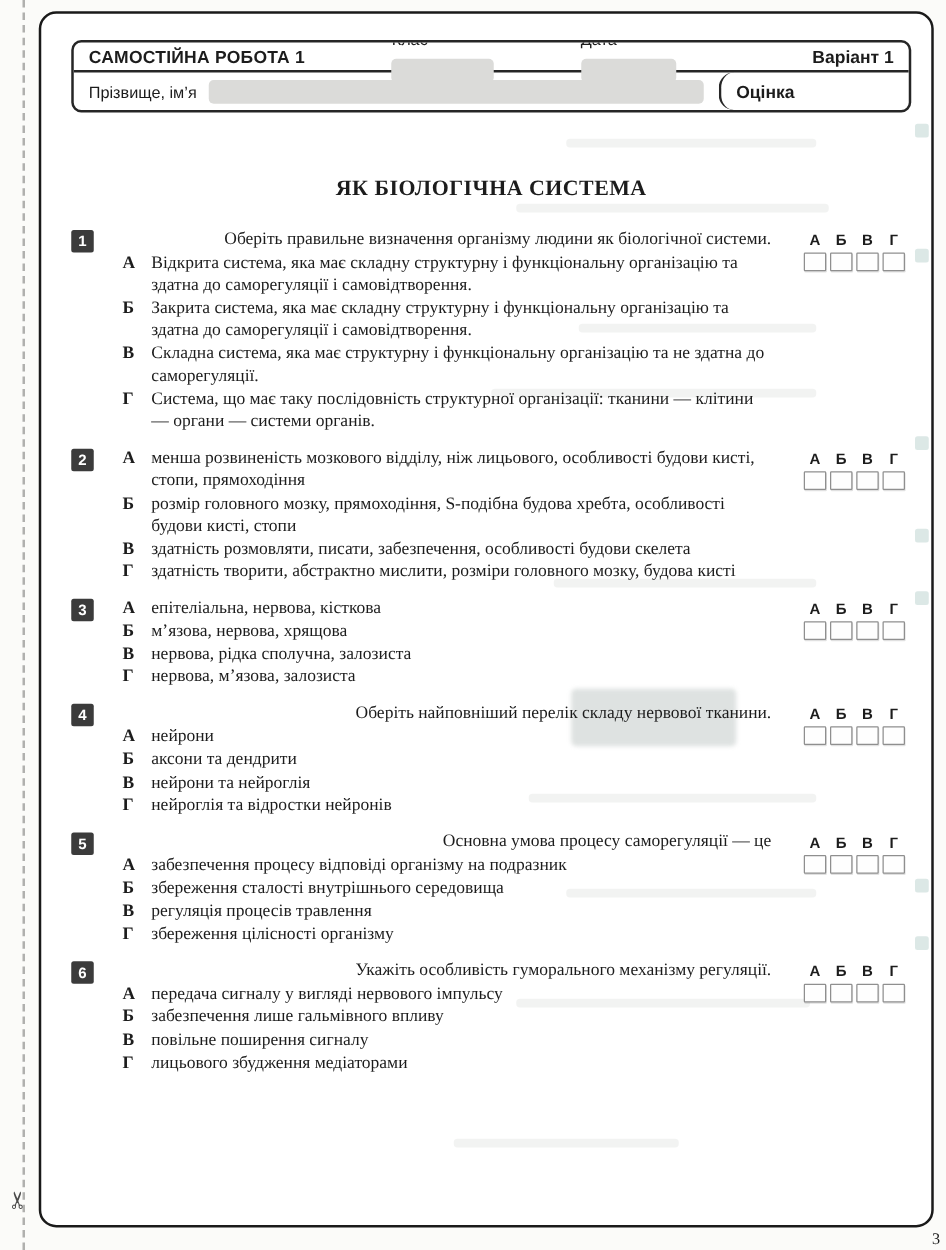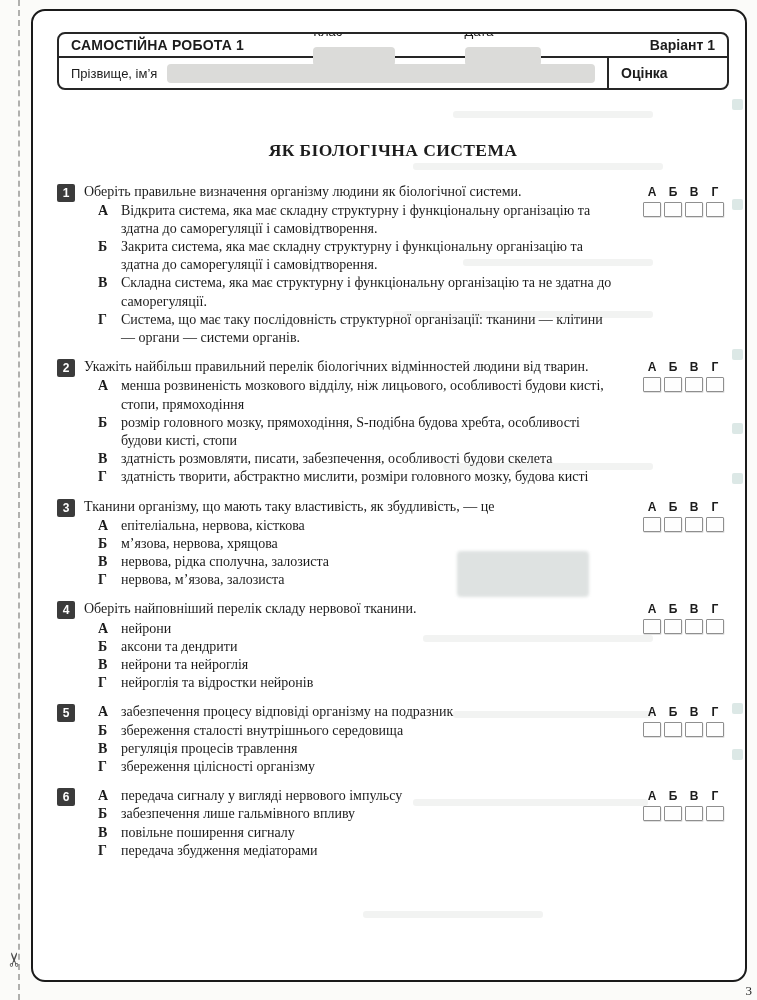--- a/index.html
+++ b/index.html
@@ -50,44 +50,44 @@
   .blank {
     display:inline-block; background:#dbdbd9; border-radius:4px; height:19px;
   }
   .blank-class { width:82px; }
   .blank-date  { width:76px; }
   .hb-variant { margin-left:auto; font-weight:bold; font-size:14px;padding-left:40px; }
   .hb-row2 { display:flex; align-items:stretch; height:30px; }
   .hb-name-label { font-size:13px; align-self:center; padding-left:12px; white-space:nowrap; }
   .blank-name { flex:1; margin:0 12px 0 10px; align-self:center; }
   .hb-grade {
-    width:120px; border-left:2px solid #262626;
+    width:152px; border-left:2px solid #262626;
     display:flex; align-items:center; padding-left:12px;
-    font-weight:bold; font-size:14px;
+    font-weight:bold; font-size:14px;border-radius:12px;
   }
   
   .doc-title {
     text-align:center;
     font-weight:bold; font-size:17.5px; line-height:1.33;
     letter-spacing:0.4px;
     margin:26px 0 20px;
     position:relative; z-index:2;
   }
   
   #questions { position:relative; z-index:2; }
   .question { display:flex; margin-bottom:11px; }
   .q-num {
     flex:0 0 18px; width:18px; height:18px;
     background:#3b3b3b; color:#fff;
     font:bold 12px/18px "Liberation Sans", sans-serif;
     text-align:center; border-radius:2px;
     margin:1px 9px 0 0;
   }
   .q-main { flex:1; font-size:14px; line-height:1.3; padding-right:26px; }
-  .q-text { margin-bottom:1px; }
+  .q-text { margin-bottom:1px;text-align:right; }
   .q-options .option { display:flex; padding-left:14px; }
   .opt-letter { flex:0 0 23px; font-weight:bold; }
   .opt-text { flex:1; }
   .q-answer { flex:0 0 86px; padding-top:2px; }
   .ag-letters { display:flex; gap:3px; margin-bottom:3px; }
   .ag-letter {
     width:18px; text-align:center;
     font:bold 12px "Liberation Sans", sans-serif;
   }
   .ag-boxes { display:flex; gap:3px; }
@@ -198,21 +198,20 @@
             <span class="ag-box"></span>
             <span class="ag-box"></span>
             <span class="ag-box"></span>
           </div>
     </div>
   </div>
 
   <div class="question">
     <span class="q-num">2</span>
     <div class="q-main">
-      <div class="q-text">Укажіть найбільш правильний перелік біологічних відмінностей людини від тварин.</div>
       <div class="q-options">
   <div class="option">
     <span class="opt-letter">А</span>
     <span class="opt-text">менша розвиненість мозкового відділу, ніж лицьового, особливості будови кисті, стопи, прямоходіння</span>
   </div>
 
   <div class="option">
     <span class="opt-letter">Б</span>
     <span class="opt-text">розмір головного мозку, прямоходіння, S-подібна будова хребта, особливості будови кисті, стопи</span>
   </div>
@@ -240,21 +239,20 @@
             <span class="ag-box"></span>
             <span class="ag-box"></span>
             <span class="ag-box"></span>
           </div>
     </div>
   </div>
 
   <div class="question">
     <span class="q-num">3</span>
     <div class="q-main">
-      <div class="q-text">Тканини організму, що мають таку властивість, як збудливість, — це</div>
       <div class="q-options">
   <div class="option">
     <span class="opt-letter">А</span>
     <span class="opt-text">епітеліальна, нервова, кісткова</span>
   </div>
 
   <div class="option">
     <span class="opt-letter">Б</span>
     <span class="opt-text">м’язова, нервова, хрящова</span>
   </div>
@@ -324,20 +322,21 @@
             <span class="ag-box"></span>
             <span class="ag-box"></span>
             <span class="ag-box"></span>
           </div>
     </div>
   </div>
 
   <div class="question">
     <span class="q-num">5</span>
     <div class="q-main">
+      <div class="q-text">Основна умова процесу саморегуляції — це</div>
       <div class="q-options">
   <div class="option">
     <span class="opt-letter">А</span>
     <span class="opt-text">забезпечення процесу відповіді організму на подразник</span>
   </div>
 
   <div class="option">
     <span class="opt-letter">Б</span>
     <span class="opt-text">збереження сталості внутрішнього середовища</span>
   </div>
@@ -365,39 +364,40 @@
             <span class="ag-box"></span>
             <span class="ag-box"></span>
             <span class="ag-box"></span>
           </div>
     </div>
   </div>
 
   <div class="question">
     <span class="q-num">6</span>
     <div class="q-main">
+      <div class="q-text">Укажіть особливість гуморального механізму регуляції.</div>
       <div class="q-options">
   <div class="option">
     <span class="opt-letter">А</span>
     <span class="opt-text">передача сигналу у вигляді нервового імпульсу</span>
   </div>
 
   <div class="option">
     <span class="opt-letter">Б</span>
     <span class="opt-text">забезпечення лише гальмівного впливу</span>
   </div>
 
   <div class="option">
     <span class="opt-letter">В</span>
     <span class="opt-text">повільне поширення сигналу</span>
   </div>
 
   <div class="option">
     <span class="opt-letter">Г</span>
-    <span class="opt-text">передача збудження медіаторами</span>
+    <span class="opt-text">лицьового збудження медіаторами</span>
   </div>
 </div>
     </div>
     <div class="q-answer">
       <div class="ag-letters">
             <span class="ag-letter">А</span>
             <span class="ag-letter">Б</span>
             <span class="ag-letter">В</span>
             <span class="ag-letter">Г</span>
           </div>

